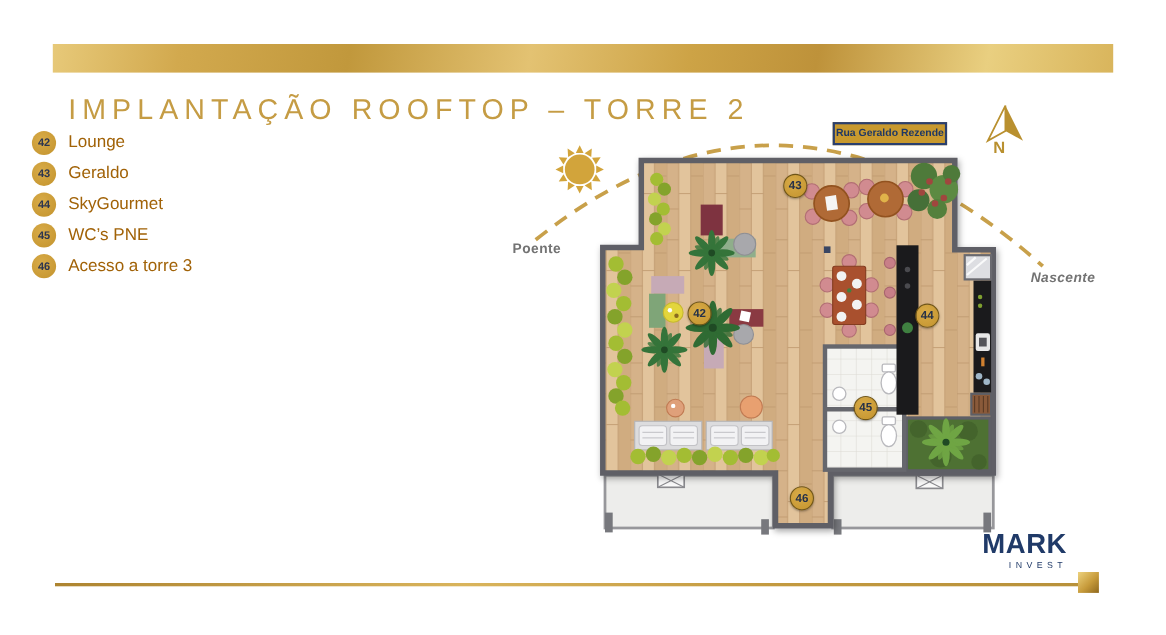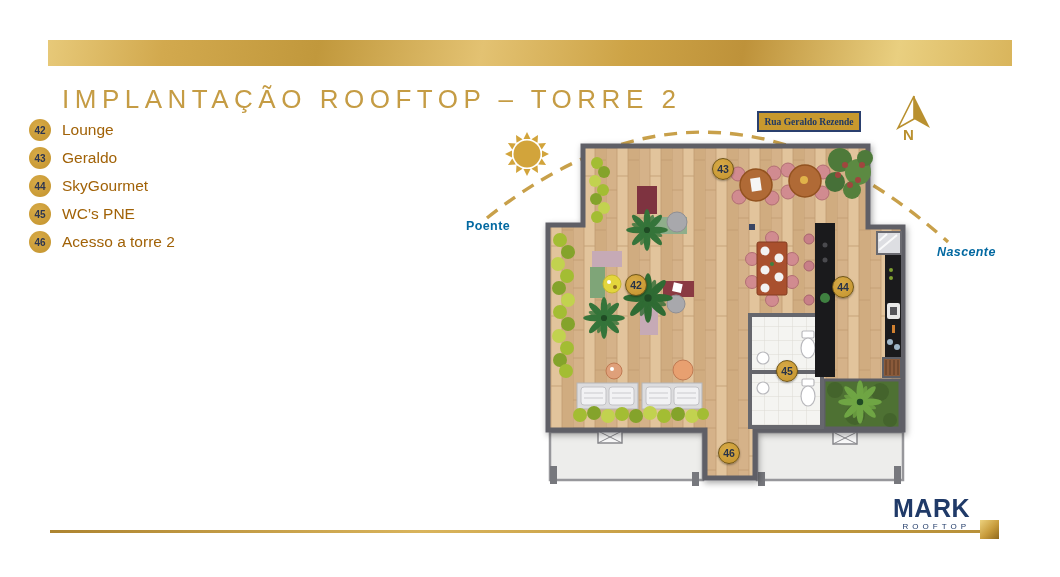--- a/index.html
+++ b/index.html
@@ -35,31 +35,31 @@
     background:radial-gradient(circle at 40% 35%, #d8ab48, #c3932d);
     border:1px solid #6f5517; color:#273248; font-size:10.5px; font-weight:bold;
     display:flex; align-items:center; justify-content:center;
     box-shadow:0 1px 2px rgba(0,0,0,.35);
   }
   
   .street-label {
     position:absolute; left:757px; top:111px; width:104px; height:21px;
     background:#c8992e; border:2px solid #2a3f6e;
     color:#1f3864; font-size:9.5px; font-weight:bold;
-    display:flex; align-items:center; justify-content:center; white-space:nowrap;font-family:Liberation Serif, serif;
-  }
-  
-  .gold-label { position:absolute; color:#0369a1; font-weight:bold; font-size:12.5px; letter-spacing:.4px; }
+    display:flex; align-items:center; justify-content:center; white-space:nowrap;
+  }
+  
+  .gold-label { position:absolute; color:#737373; font-weight:bold; font-size:12.5px; letter-spacing:.4px; }
   .compass-n { position:absolute; left:903px; top:126px; color:#b9902f; font-weight:bold; font-size:15px; }
   
   .decor-svg { position:absolute; left:450px; top:30px; }
   
   .plan-svg { position:absolute; left:540px; top:130px; }
   
-  .logo { position:absolute; left:882px; top:496px; width:88px; text-align:right; }
+  .logo { position:absolute; left:882px; top:483px; width:88px; text-align:right; }
   .logo-mark { color:#203a68; font-weight:bold; font-size:25px; letter-spacing:.5px; line-height:25px; }
   .logo-invest { color:#203a68; font-size:8px; letter-spacing:4px; margin-top:1px; }
   
   .bottom-line {
     position:absolute; left:50px; top:530px; width:930px; height:3px;
     background:linear-gradient(90deg,#ad8430,#d9b45c 40%,#c39a40 70%,#b8913a);
   }
   .bottom-square {
     position:absolute; left:980px; top:520px; width:19px; height:19px;
     background:linear-gradient(135deg,#edd27e,#c79b3b 55%,#8f681d);
@@ -86,21 +86,21 @@
     <div class="legend-row">
       <span class="badge">44</span>
       <span class="legend-label">SkyGourmet</span>
     </div>
     <div class="legend-row">
       <span class="badge">45</span>
       <span class="legend-label">WC’s PNE</span>
     </div>
     <div class="legend-row">
       <span class="badge">46</span>
-      <span class="legend-label">Acesso a torre 2</span>
+      <span class="legend-label">Acesso a torre 3</span>
     </div>
   </div>
 
   <svg class="decor-svg" width="560" height="250" viewBox="0 0 560 250">
     <path d="M 37 188 Q 266 5 498 212" fill="none" stroke="#c8a04a" stroke-width="3.4" stroke-dasharray="13 9"></path>
     <g transform="translate(77,124)">
       <circle r="13.5" fill="#d2a43b"></circle>
       <g fill="#d2a43b">
         <polygon points="0,-22 -3.5,-15 3.5,-15"></polygon>
         <polygon points="0,-22 -3.5,-15 3.5,-15" transform="rotate(30)"></polygon>
@@ -353,19 +353,19 @@
   </svg>
 
   <div class="marker" style="left:625px; top:274px;">42</div>
   <div class="marker" style="left:712px; top:158px;">43</div>
   <div class="marker" style="left:832px; top:276px;">44</div>
   <div class="marker" style="left:776px; top:360px;">45</div>
   <div class="marker" style="left:718px; top:442px;">46</div>
 
   <div class="logo">
     <div class="logo-mark">MARK</div>
-    <div class="logo-invest">ROOFTOP</div>
+    <div class="logo-invest">INVEST</div>
   </div>
 
   <div class="bottom-line"></div>
   <div class="bottom-square"></div>
 
 </div>
 
 </body></html>

